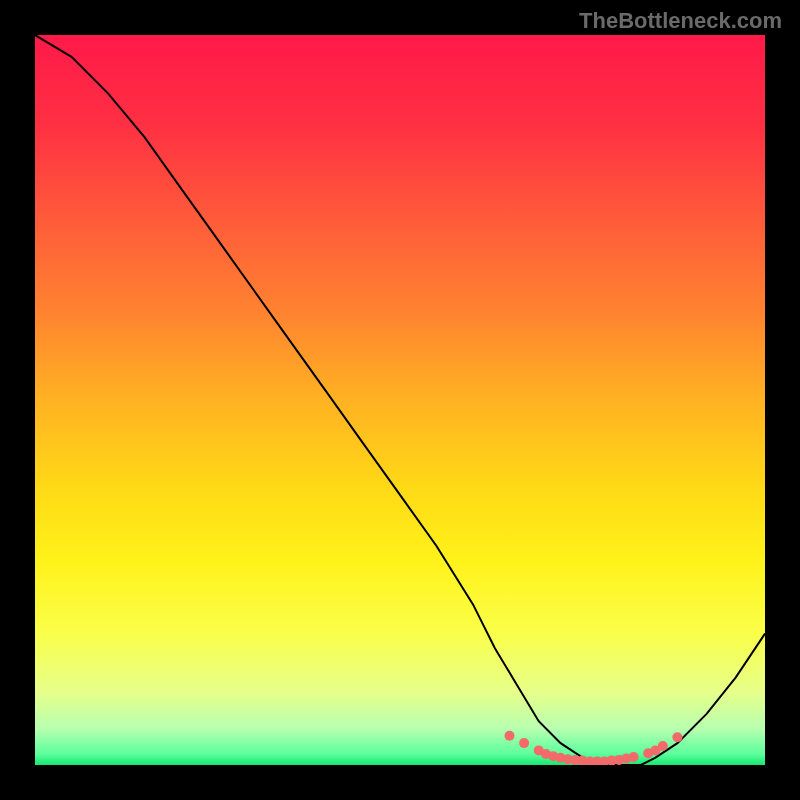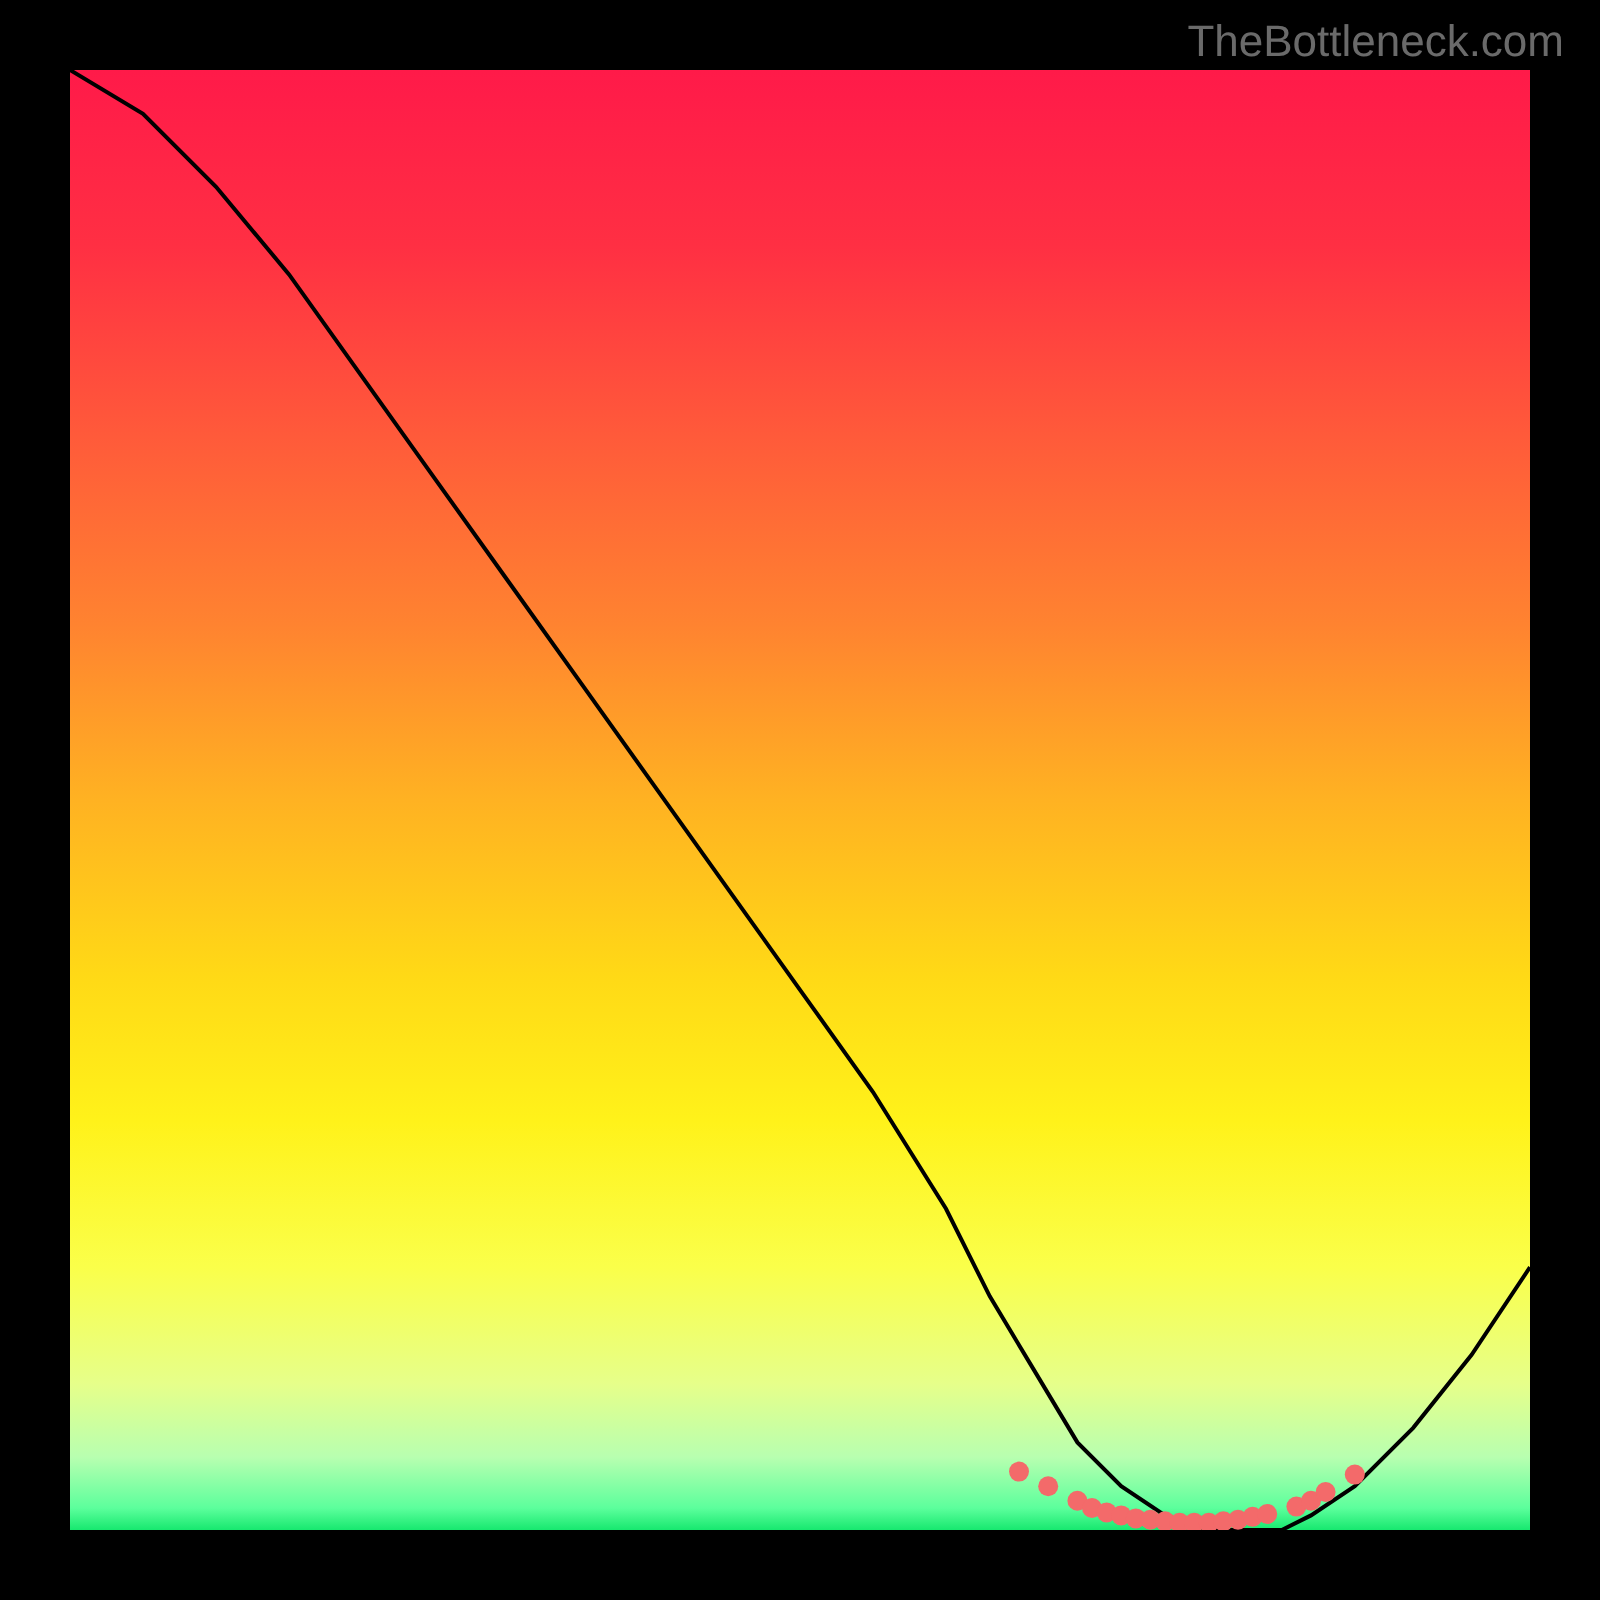--- a/index.html
+++ b/index.html
@@ -11,21 +11,21 @@
     overflow: hidden;
     position: relative;
     font-family: Arial, sans-serif;
   }
   .watermark {
     position: absolute;
     top: 8px;
     right: 18px;
     color: #6a6a6a;
     font-size: 22px;
-    font-weight: 400;
+    font-weight: 700;
     z-index: 10;
   }
   .plot-area {
     position: absolute;
     left: 35px;
     top: 35px;
     width: 730px;
     height: 730px;
   }
   svg {

